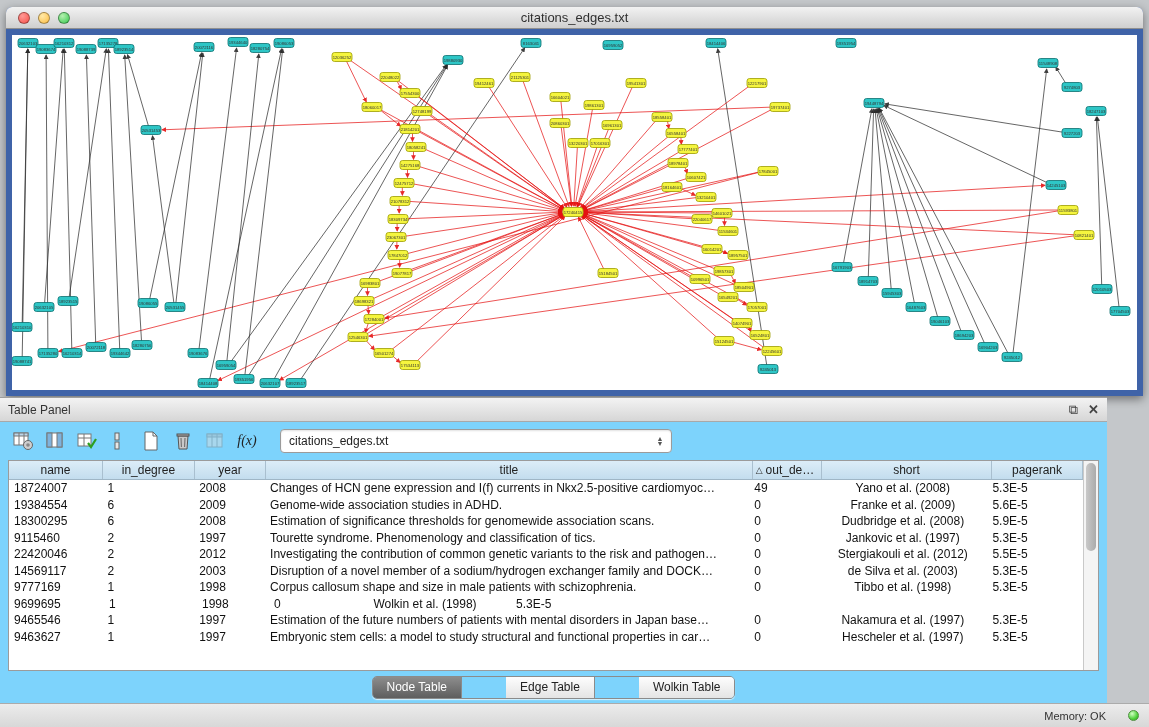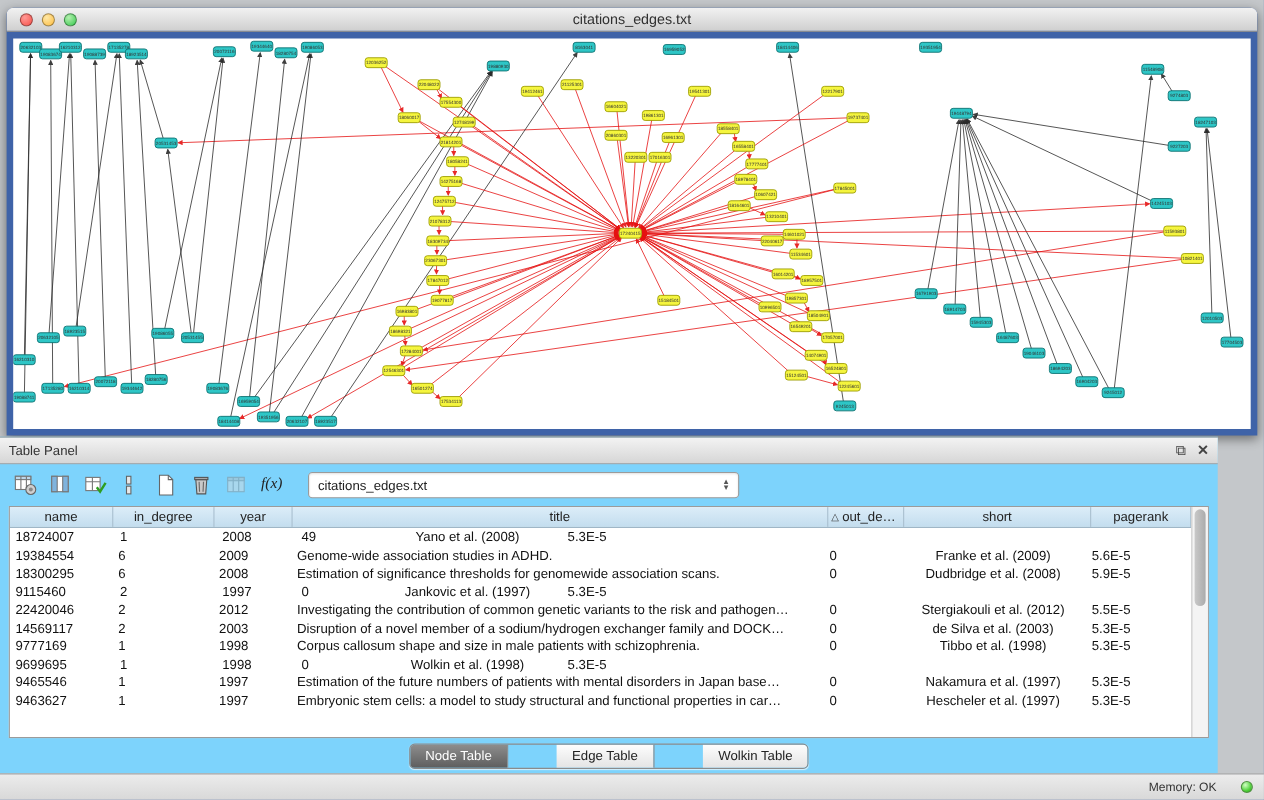--- a/index.html
+++ b/index.html
@@ -749,20 +749,21 @@
         </div>
         <div class="hcell c5">short</div>
         <div class="hcell c6">pagerank</div>
         <div class="hcell c7" style="border-right:none;"></div>
       </div>
       <div class="tbody" id="table-body">
           <div class="trow">
             <div class="tcell c0">18724007</div>
             <div class="tcell c1">1</div>
             <div class="tcell c2">2008</div>
+            <div class="tcell c3">Changes of HCN gene expression and I(f) currents in Nkx2.5-positive cardiomyoc…</div>
             <div class="tcell c4">49</div>
             <div class="tcell c5">Yano et al. (2008)</div>
             <div class="tcell c6">5.3E-5</div>
             <div class="tcell c7"></div>
           </div>
           <div class="trow">
             <div class="tcell c0">19384554</div>
             <div class="tcell c1">6</div>
             <div class="tcell c2">2009</div>
             <div class="tcell c3">Genome-wide association studies in ADHD.</div>
@@ -778,20 +779,21 @@
             <div class="tcell c3">Estimation of significance thresholds for genomewide association scans.</div>
             <div class="tcell c4">0</div>
             <div class="tcell c5">Dudbridge et al. (2008)</div>
             <div class="tcell c6">5.9E-5</div>
             <div class="tcell c7"></div>
           </div>
           <div class="trow">
             <div class="tcell c0">9115460</div>
             <div class="tcell c1">2</div>
             <div class="tcell c2">1997</div>
+            <div class="tcell c3">Tourette syndrome. Phenomenology and classification of tics.</div>
             <div class="tcell c4">0</div>
             <div class="tcell c5">Jankovic et al. (1997)</div>
             <div class="tcell c6">5.3E-5</div>
             <div class="tcell c7"></div>
           </div>
           <div class="trow">
             <div class="tcell c0">22420046</div>
             <div class="tcell c1">2</div>
             <div class="tcell c2">2012</div>
             <div class="tcell c3">Investigating the contribution of common genetic variants to the risk and pathogen…</div>

